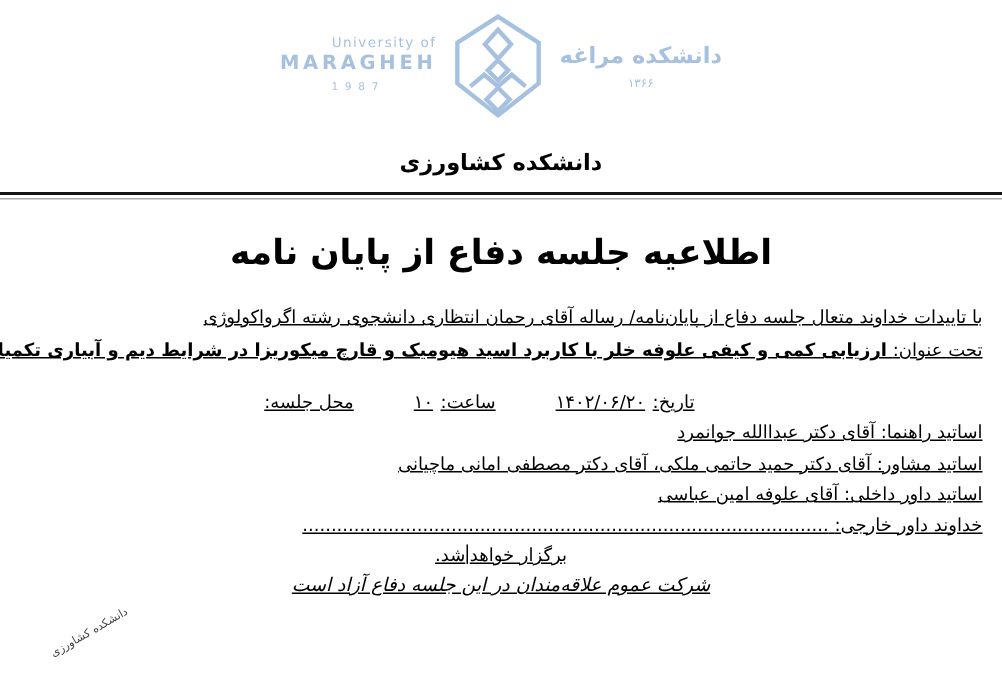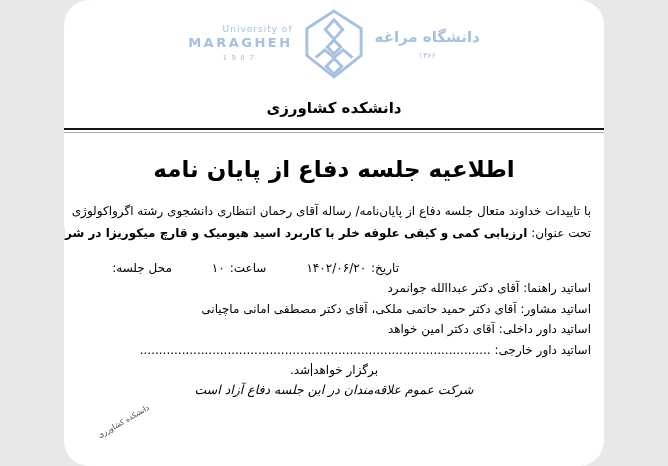--- a/index.html
+++ b/index.html
@@ -1,23 +1,22 @@
 <!DOCTYPE html>
 <html lang="fa"><head>
 <meta charset="utf-8">
 <style>
   * { margin:0; padding:0; box-sizing:border-box; }
   html,body { background:#e8e8e8; }
   .page {
-    width:540px; height:466px; background:#ffffff; position:relative;
+    width:668px; height:466px; background:#ffffff; position:relative;
     overflow:hidden; font-family:"DejaVu Sans", sans-serif; color:#000;
     margin:0 auto;
-    border-radius:25px;
   }
-  .content { padding:0 13px; }
+  .content { padding:0 13px;text-decoration:underline; }
 
   
   .logo-row { display:flex; justify-content:center; align-items:center; gap:11px; padding-top:7px; height:80px; }
   .logo-en { text-align:right; color:#a6c0df; line-height:1.25; }
   .logo-en .uni { font-size:9px; letter-spacing:1px; }
   .logo-en .mar { font-size:13px; font-weight:bold; letter-spacing:2.5px; }
   .logo-en .yr  { font-size:7px; letter-spacing:4.5px; margin-top:3px; text-align:center; }
   .logo-fa { text-align:center; color:#a6c0df; direction:rtl; }
   .logo-fa .cal { font-size:15px; font-weight:bold; }
   .logo-fa .yr  { font-size:8px; letter-spacing:4px; margin-top:5px; }
@@ -65,21 +64,21 @@
     <svg class="emblem" width="60" height="72" viewBox="0 0 62 74">
       <g fill="none" stroke-width="3" stroke="#a6c0df">
         <path d="M31 3 L59 21 L59 49 L31 71 L3 49 L3 21 Z"></path>
         <path d="M31 12 L40 22 L31 32 L22 22 Z"></path>
         <path d="M31 33 L38 40 L31 47 L24 40 Z"></path>
         <path d="M12 51 L21.5 43 L31 51 L40.5 43 L50 51"></path>
         <path d="M31 52 L39 60 L31 68 L23 60 Z"></path>
       </g>
     </svg>
     <div class="logo-fa">
-      <div class="cal">دانشگاه مراغه</div>
+      <div class="cal">دانشکده مراغه</div>
       <div class="yr">۱۳۶۶</div>
     </div>
   </div>
 
   <div class="faculty">دانشکده کشاورزی</div>
 
   <div class="rule"></div>
 
   <div class="title">اطلاعیه جلسه دفاع از پایان نامه</div>
 
@@ -101,24 +100,24 @@
         <span>ساعت:</span>
         <span>۱۰</span>
       </span>
       <span class="meta-item">
         <span>محل جلسه:</span>
       </span>
     </div>
 
     <p class="line">اساتید راهنما: آقای دکتر عبداالله جوانمرد</p>
     <p class="line">اساتید مشاور: آقای دکتر حمید حاتمی ملکی، آقای دکتر مصطفی امانی ماچیانی</p>
-    <p class="line">اساتید داور داخلی: آقای دکتر امین خواهد</p>
+    <p class="line">اساتید داور داخلی: آقای علوفه امین عباسی</p>
 
     <p class="line external">
-      <span>اساتید داور خارجی:</span>
+      <span>خداوند داور خارجی:</span>
       <span class="dots">............................................................................................</span>
     </p>
 
     <p class="closing">
       <span>برگزار خواهد</span><span class="caret"></span><span>شد.</span>
     </p>
 
     <p class="footer-note">شرکت عموم علاقه‌مندان در این جلسه دفاع آزاد است</p>
   </div>
 

